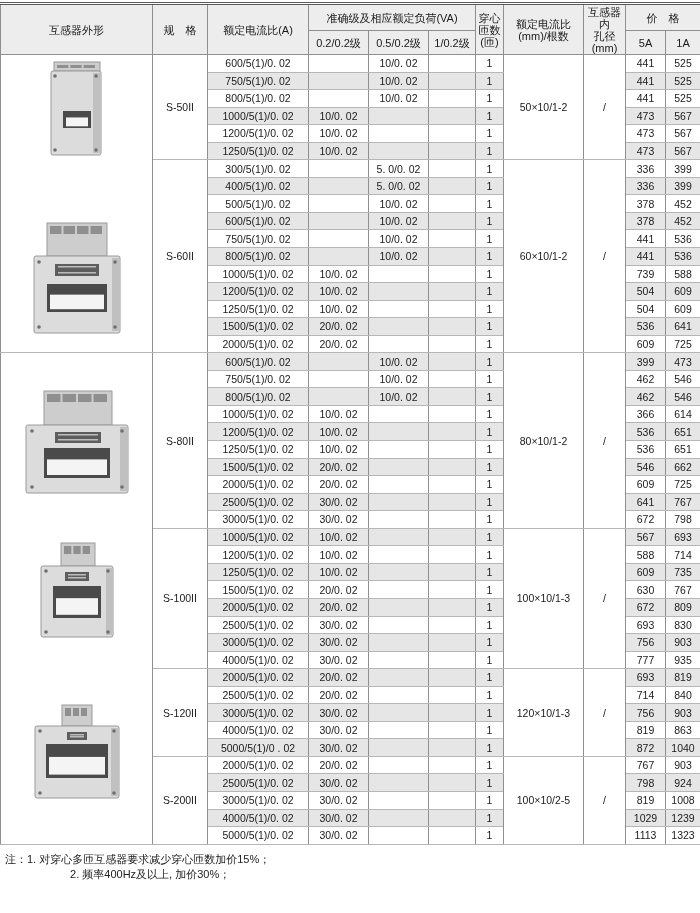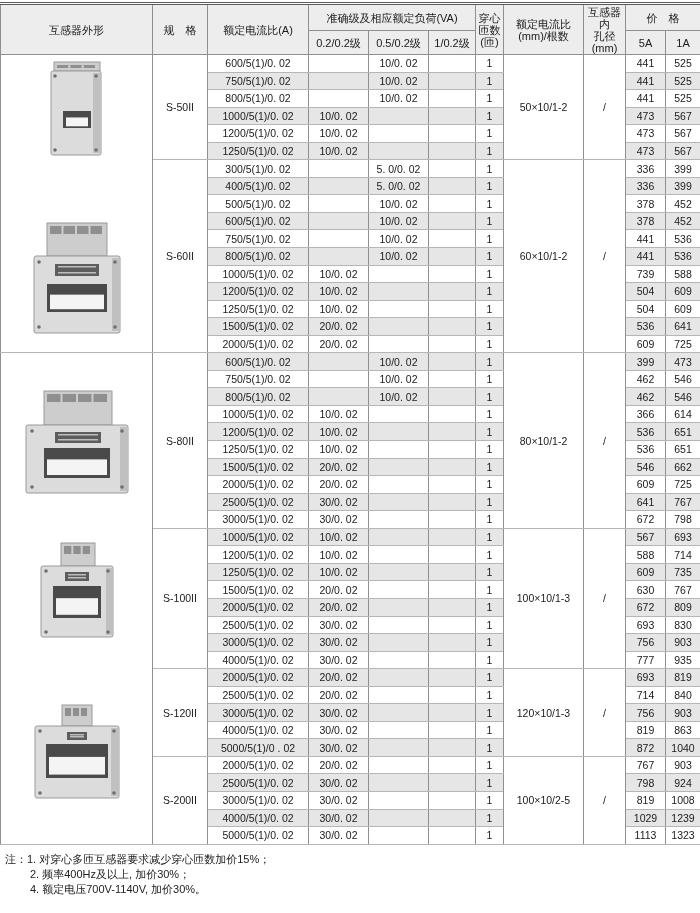--- a/index.html
+++ b/index.html
@@ -20,21 +20,21 @@
   tbody td{height:16.55px;font-size:10.5px;line-height:16px;white-space:nowrap;}
   tbody td{border-top-color:var(--blight);border-bottom-color:var(--blight);}
   tr.sec-start td{border-top-color:var(--bmid);}
   tr.stripe td.dc{background:var(--stripe);}
   td.merged{background:#fff;font-size:10.5px;margin-left:37px;}
   td.app-cell{background:#fff;vertical-align:top;}
   .app-rel{position:relative;width:100%;}
   .ct{position:absolute;left:50%;transform:translateX(-50%);}
   .notes{position:absolute;left:5px;top:852px;font-size:11px;line-height:15px;color:#222;}
   .note-line{display:flex;}
-  .note-line.cont{padding-left:25px;}
+  .note-line.cont{padding-left:25px;justify-content:center;}
 </style>
 </head>
 <body>
 
 <div class="page">
 
   <table class="tbl">
     <colgroup>
       <col style="width:152px">
         <col style="width:55px">
@@ -591,17 +591,14 @@
   </table>
 
   <div class="notes">
     <div class="note-line">
       <span>注：</span>
       <span>1. 对穿心多匝互感器要求减少穿心匝数加价15%；</span>
     </div>
     <div class="note-line cont">
       <span>2. 频率400Hz及以上, 加价30%；</span>
     </div>
-    <div class="note-line cont">
-      <span>4. 额定电压700V-1140V, 加价30%。</span>
-    </div>
   </div>
 </div>
 
 </body></html>

